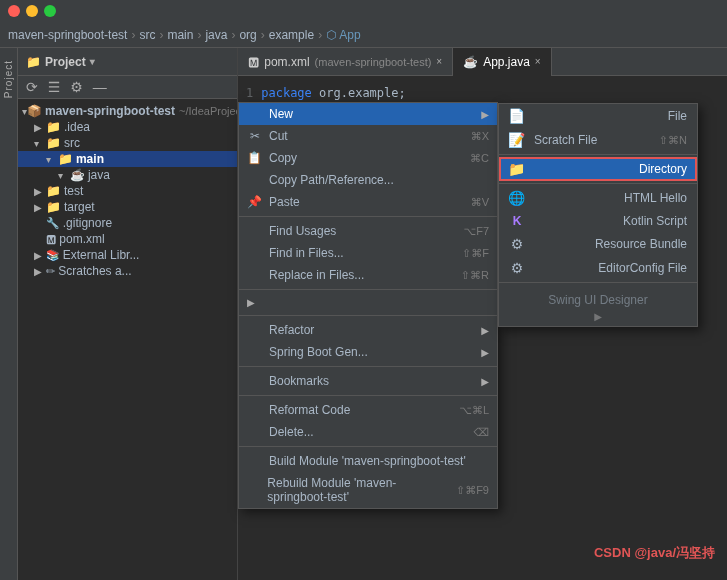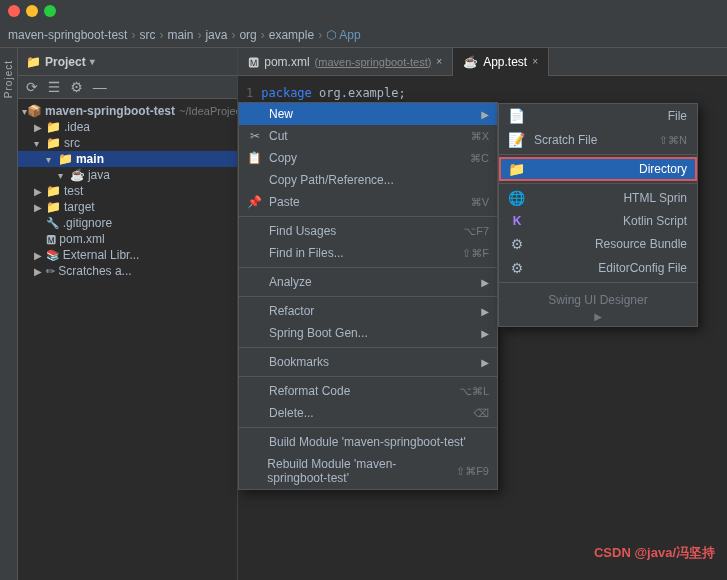--- a/index.html
+++ b/index.html
@@ -386,26 +386,26 @@
       </div>
     </div>
   </div>
 
   <div class="editor-area">
 
     <div class="tab-bar">
       <div class="tab">
         <span>🅼</span>
         <span>pom.xml</span>
-        <span style="font-size:11px; color:#888;text-decoration:underline;">(maven-springboot-test)</span>
+        <span style="font-size:11px; color:#888;">(maven-springboot-test)</span>
         <span class="tab-close">×</span>
       </div>
       <div class="tab active">
         <span style="color:#f0a30a">☕</span>
-        <span>App.test</span>
+        <span>App.java</span>
         <span class="tab-close">×</span>
       </div>
     </div>
 
     <div class="editor-content">
       <div class="line-numbers">
         1<br>2<br>3<br>4<br>5<br>6
       </div>
       <div class="code-area">
         <span class="kw">package</span> <span class="pkg">org.example</span>;<br>
@@ -470,28 +470,31 @@
       </div>
 
       <div class="menu-item">
         <div class="menu-label-wrap">
           <span class="menu-icon"></span>
           <span>Find in Files...</span>
         </div>
         <span class="shortcut">⇧⌘F</span>
       </div>
 
+      <div class="menu-item">
+        <div class="menu-label-wrap">
+          <span class="menu-icon"></span>
+          <span>Replace in Files...</span>
+        </div>
+        <span class="shortcut">⇧⌘R</span>
+      </div>
 
       <div class="menu-separator"></div>
 
       <div class="menu-item">
-        <div class="menu-label-wrap">
-          <span class="menu-icon"></span>
-          <span>Analyze</span>
-        </div>
         <span class="menu-arrow">▶</span>
       </div>
 
       <div class="menu-separator"></div>
 
       <div class="menu-item">
         <div class="menu-label-wrap">
           <span class="menu-icon"></span>
           <span>Refactor</span>
         </div>
@@ -563,21 +566,21 @@
           <span class="shortcut">⇧⌘N</span>
         </div>
         <div class="submenu-separator"></div>
         <div class="submenu-item active" style="outline: 2px solid #e05555; outline-offset:-2px; background:#2463b0; color:#fff;">
           <span class="submenu-icon">📁</span>
           <span>Directory</span>
         </div>
         <div class="submenu-separator"></div>
         <div class="submenu-item">
           <span class="submenu-icon">🌐</span>
-          <span>HTML Sprin</span>
+          <span>HTML Hello</span>
         </div>
         <div class="submenu-item">
           <span class="submenu-icon" style="color:#a97bff; font-weight:bold; font-size:12px;">K</span>
           <span>Kotlin Script</span>
         </div>
         <div class="submenu-item">
           <span class="submenu-icon">⚙</span>
           <span>Resource Bundle</span>
         </div>
         <div class="submenu-item">

